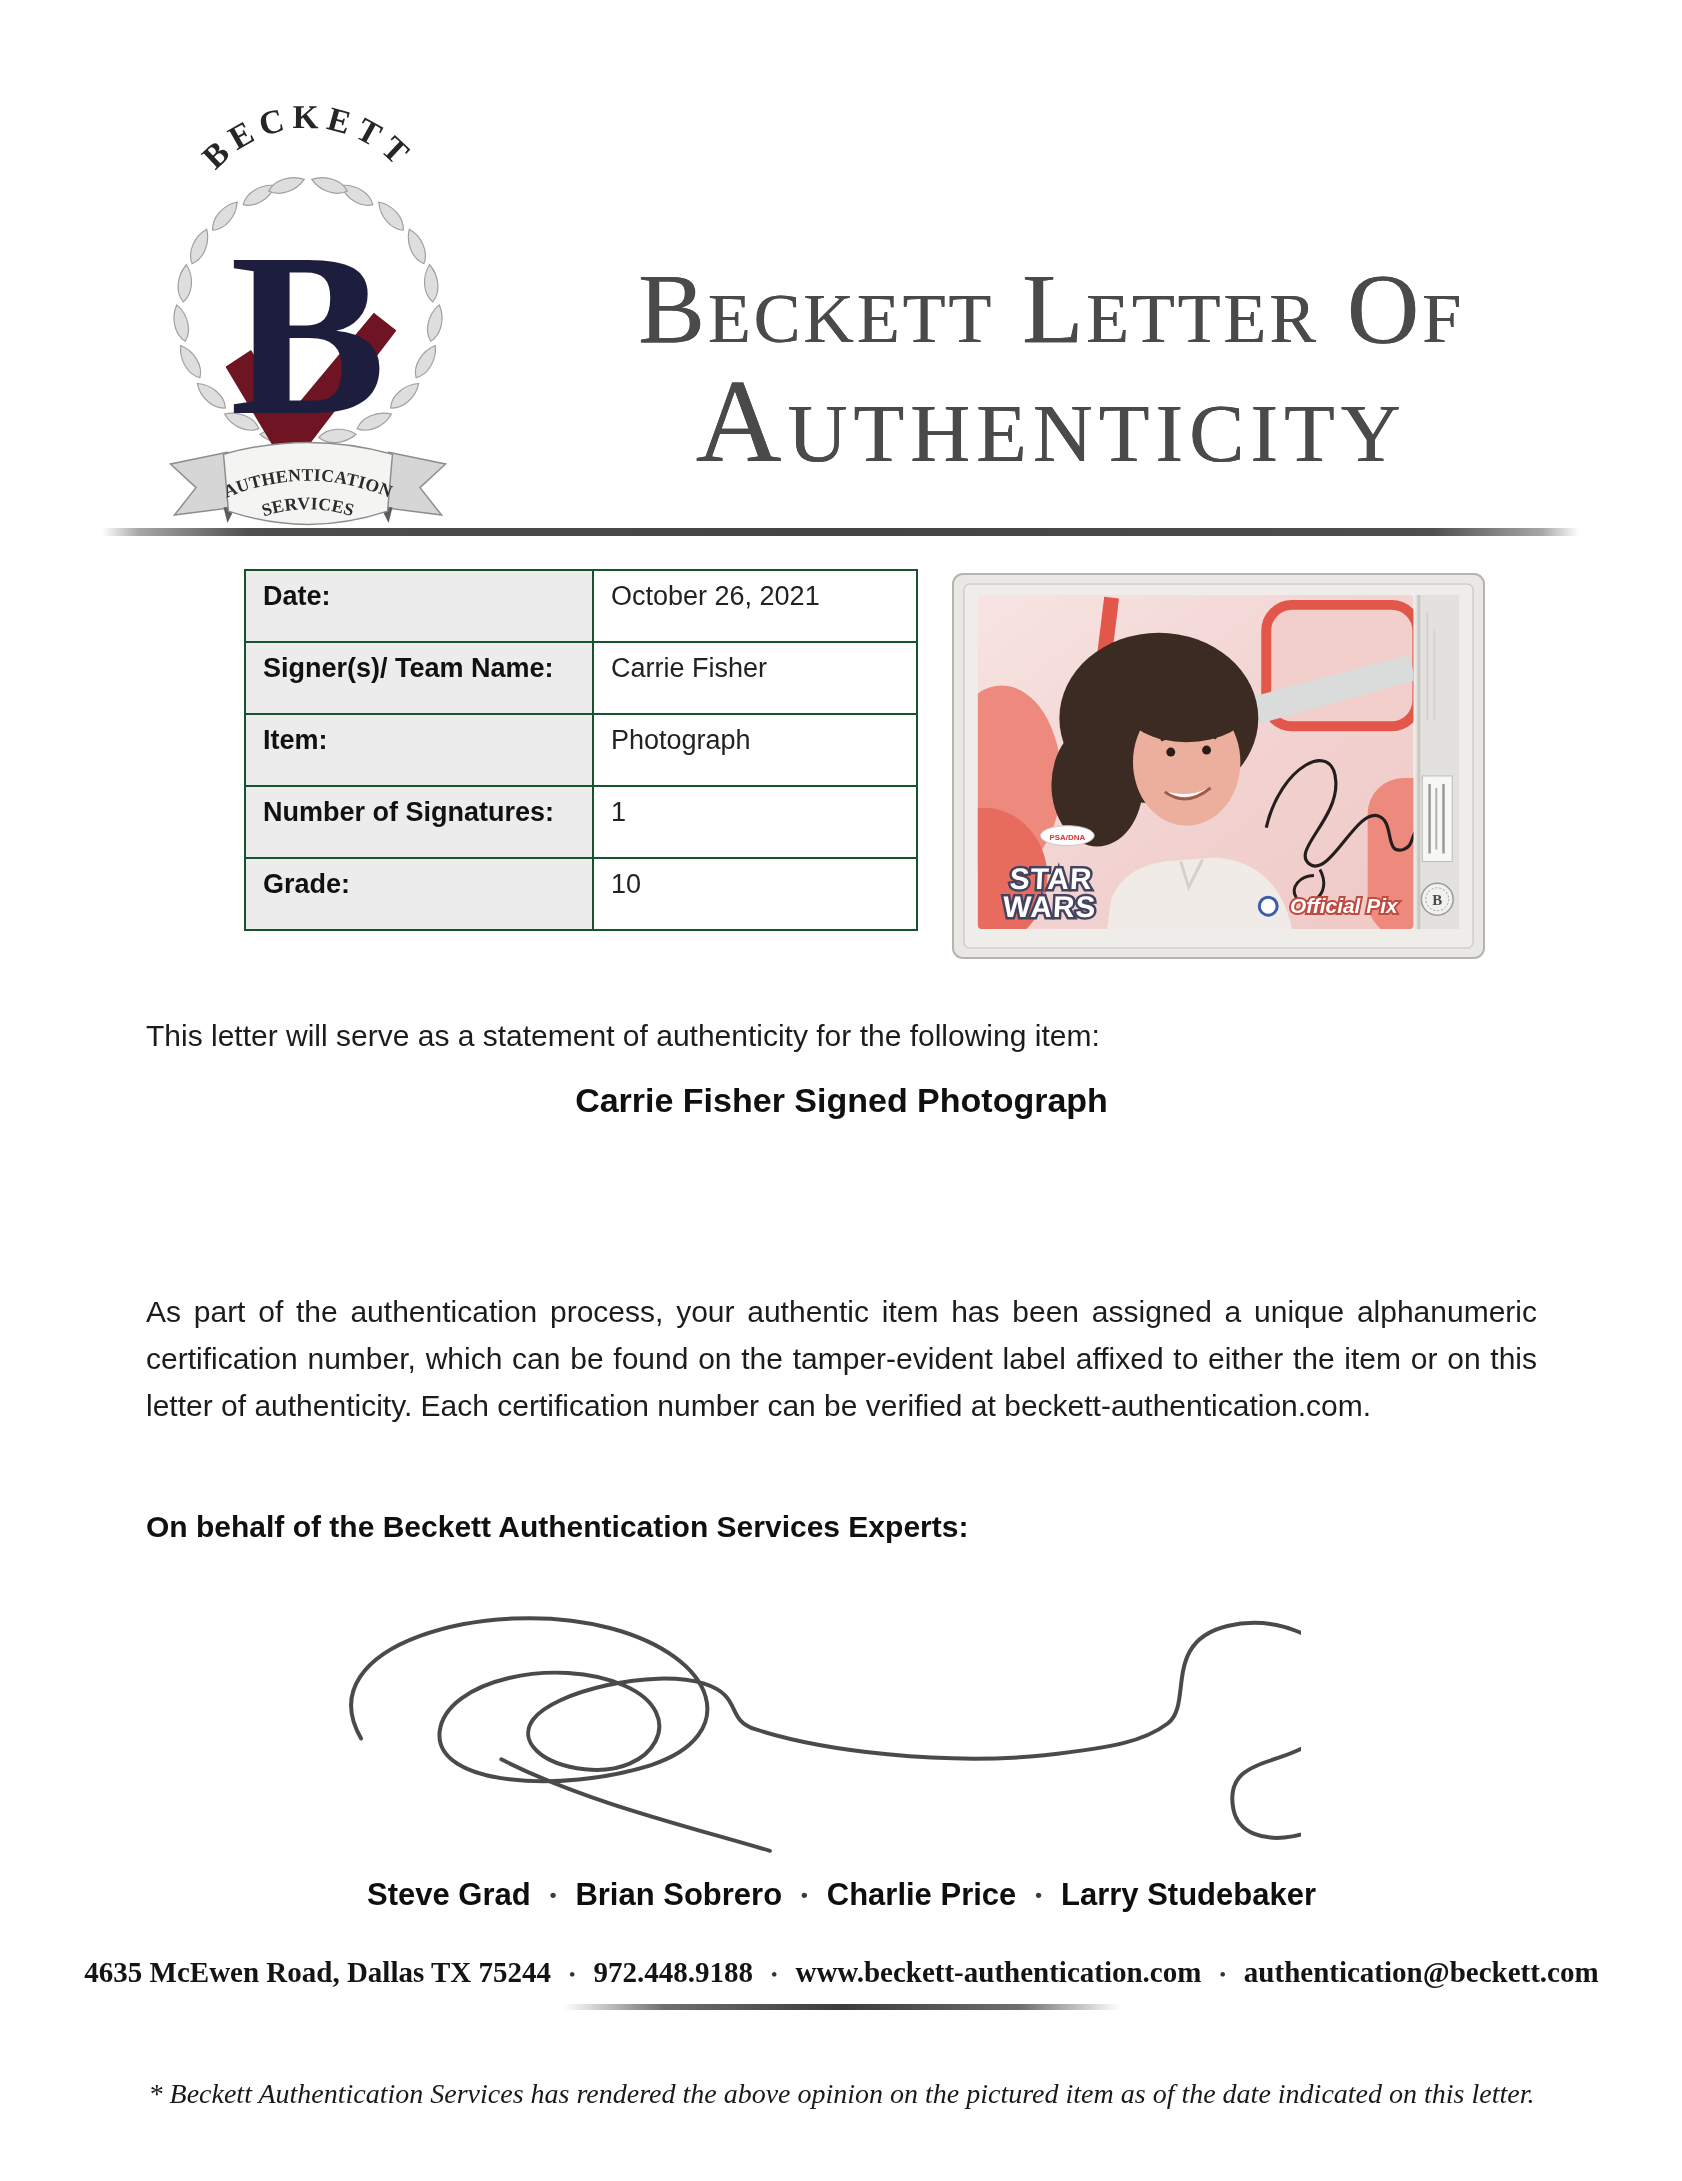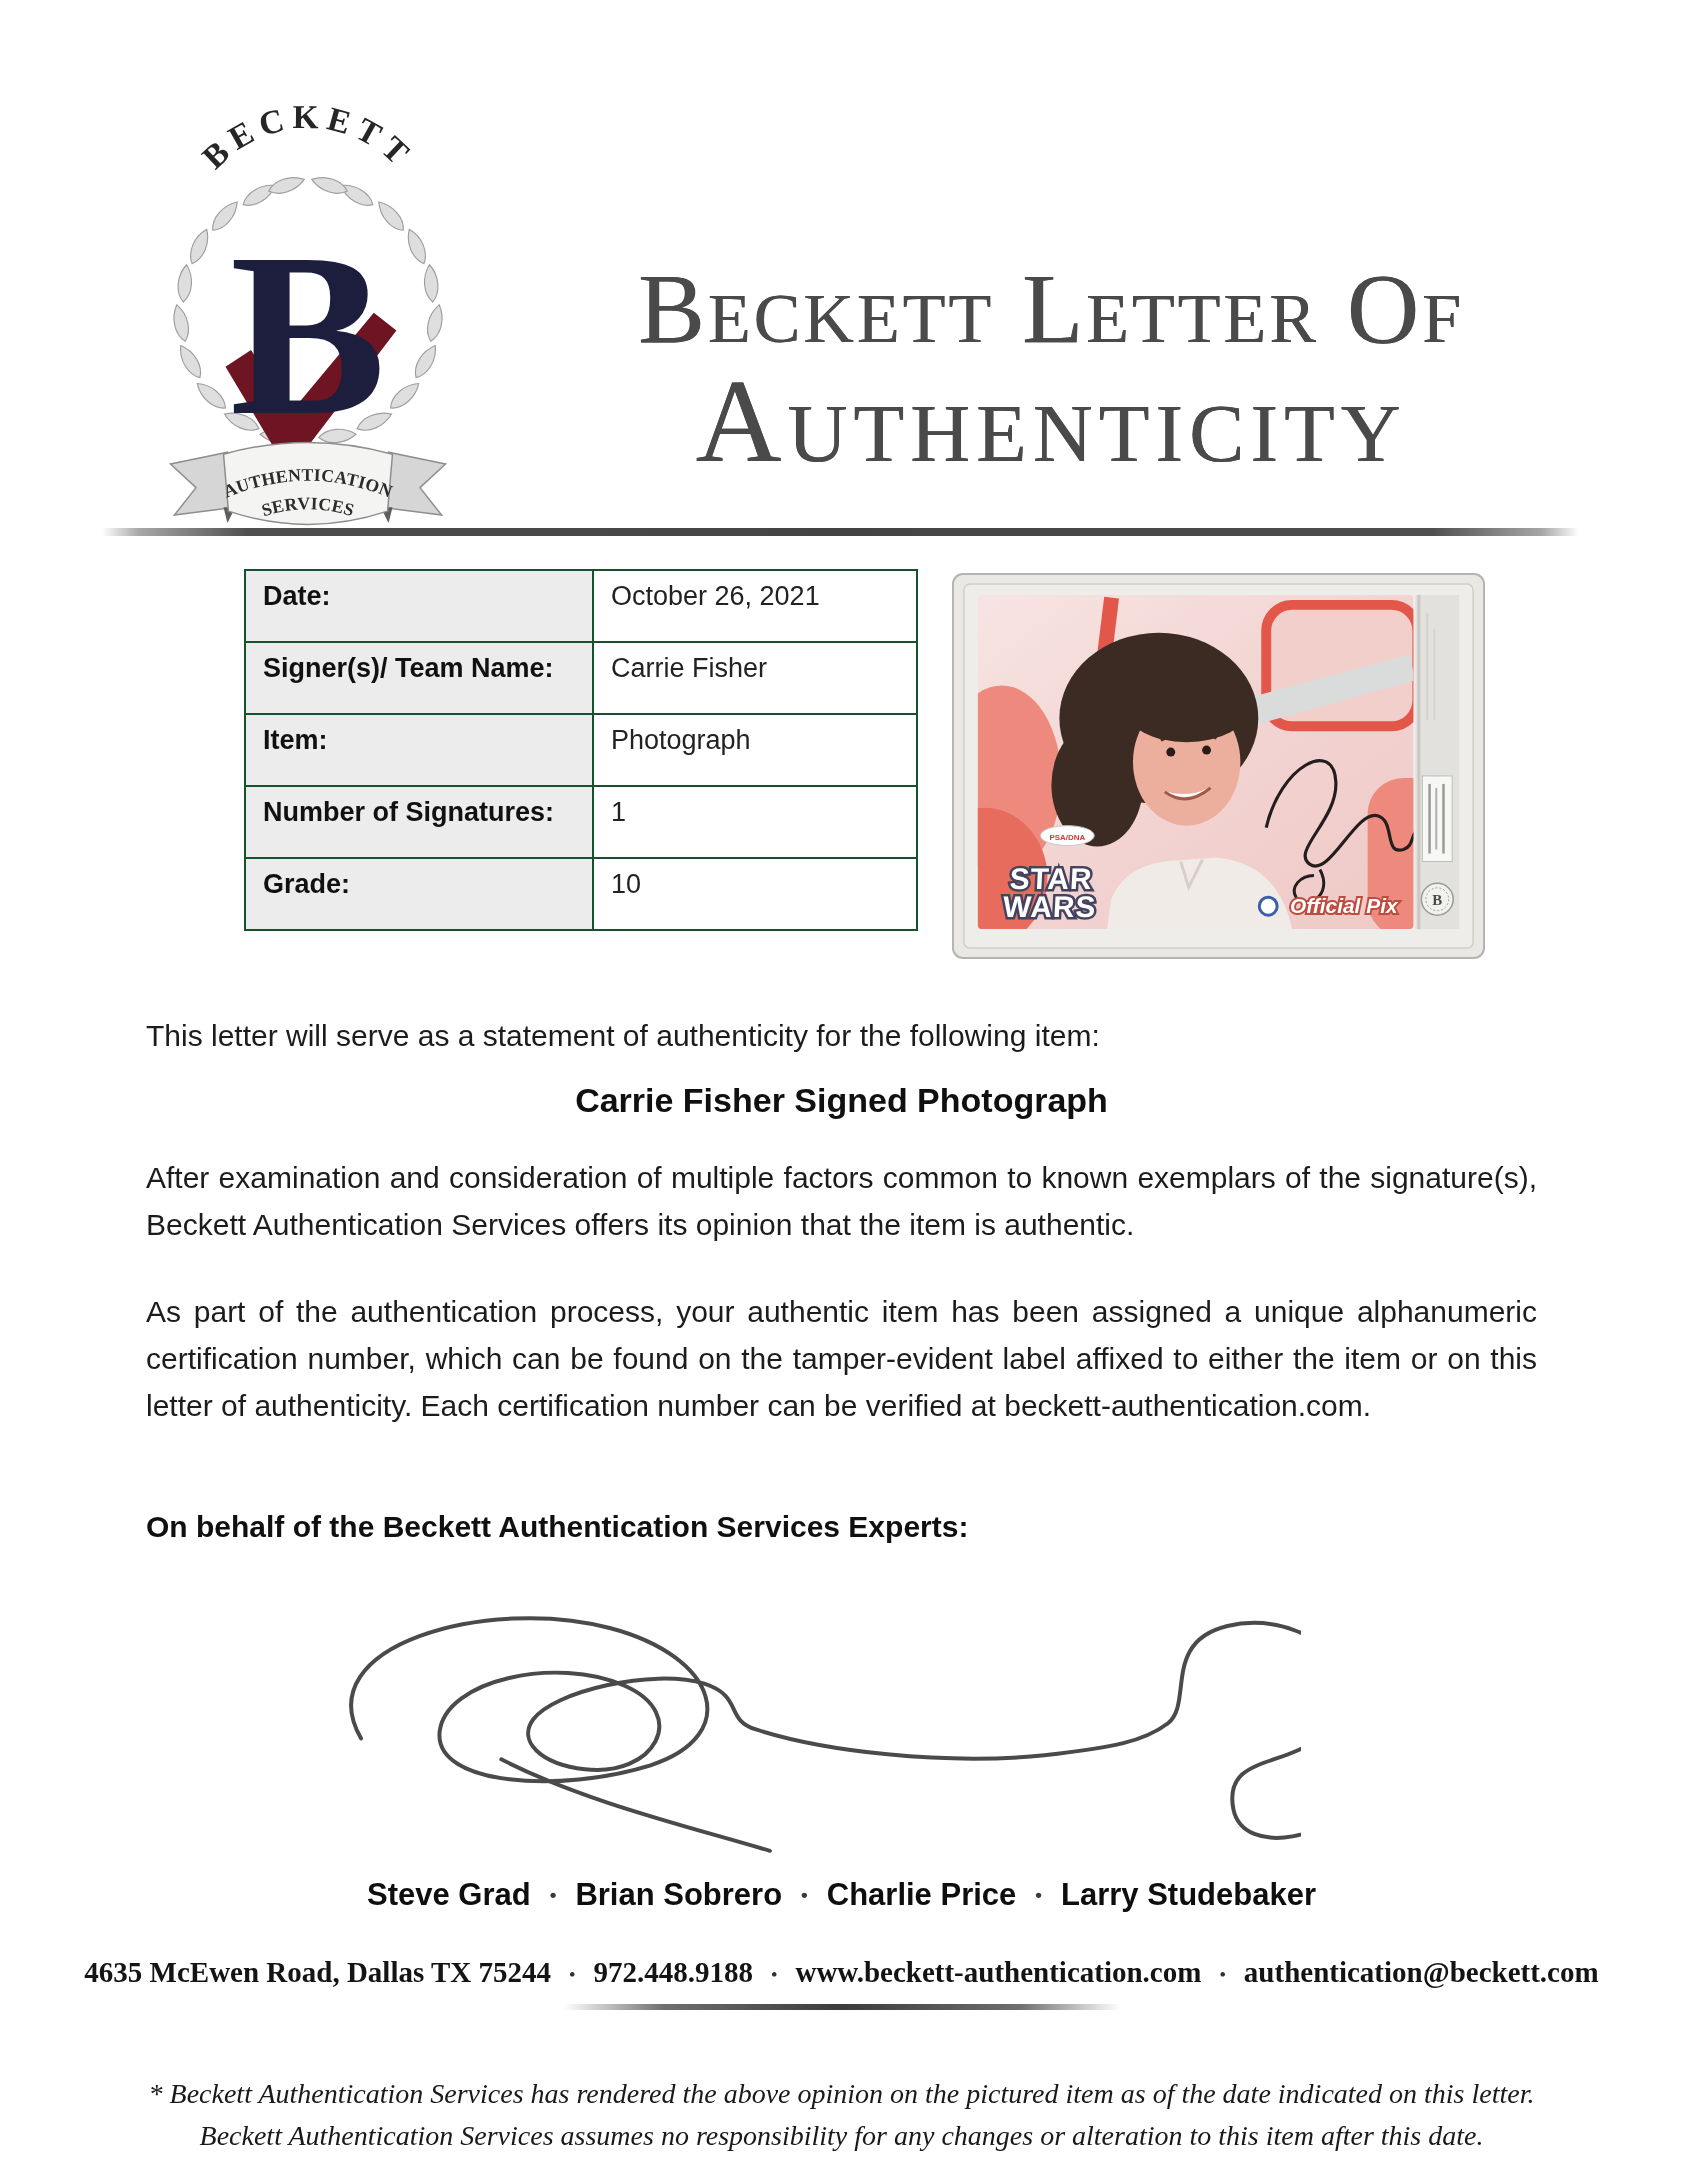--- a/index.html
+++ b/index.html
@@ -205,21 +205,20 @@
       <g>
         <circle cx="490" cy="330" r="16" fill="#f1f1ee" stroke="#9a9a96" stroke-width="1.5"></circle>
         <circle cx="490" cy="330" r="11.5" fill="none" stroke="#9a9a96" stroke-width="1" stroke-dasharray="2 2"></circle>
         <text x="490" y="336" text-anchor="middle" style="font-family:'Liberation Serif',serif; font-weight:bold; font-size:15px; fill:#4a4a4a;">B</text>
       </g>
     </g>
   </svg>
 
   <div class="intro">This letter will serve as a statement of authenticity for the following item:</div>
   <div class="item-title">Carrie Fisher Signed Photograph</div>
-  <div class="para p1">After examination and consideration of multiple factors common to known exemplars of the signature(s), Beckett Authentication Services offers its opinion that the item is authentic.</div>
   <div class="para p2">As part of the authentication process, your authentic item has been assigned a unique alphanumeric certification number, which can be found on the tamper-evident label affixed to either the item or on this letter of authenticity. Each certification number can be verified at beckett-authentication.com.</div>
   <div class="experts-heading">On behalf of the Beckett Authentication Services Experts:</div>
 
   <svg class="sig" viewBox="0 0 1120 280" aria-hidden="true">
     <g fill="none" stroke="#3b3b3b" stroke-width="4" stroke-linecap="round" opacity="0.92">
       <path d="M 175,155
                C 120,60 305,12 425,44
                C 535,73 558,152 466,182
                C 376,210 248,203 254,148
                C 260,96 372,72 440,102
@@ -254,16 +253,15 @@
     <span>972.448.9188</span>
     <span class="bullet">•</span>
     <span>www.beckett-authentication.com</span>
     <span class="bullet">•</span>
     <span>authentication@beckett.com</span>
   </div>
 
   <div class="divider2"></div>
 
   <div class="disc d1">* Beckett Authentication Services has rendered the above opinion on the pictured item as of the date indicated on this letter.</div>
-  <div class="disc d2">Beckett Authentication Services assumes no responsibility for any changes or alteration to this item after this date.</div>
 
 </div>
 
 
 </body></html>

